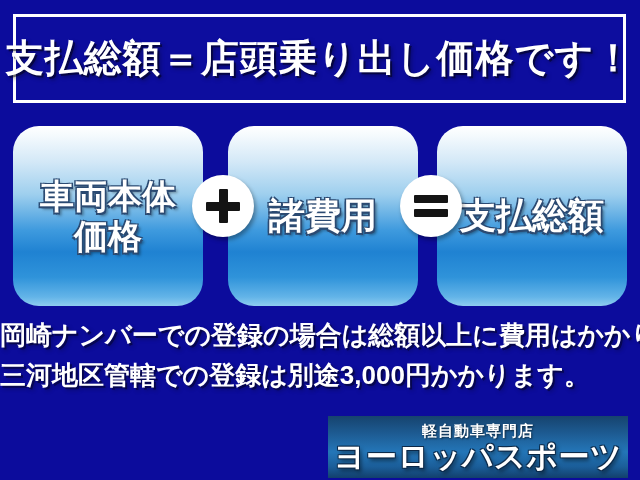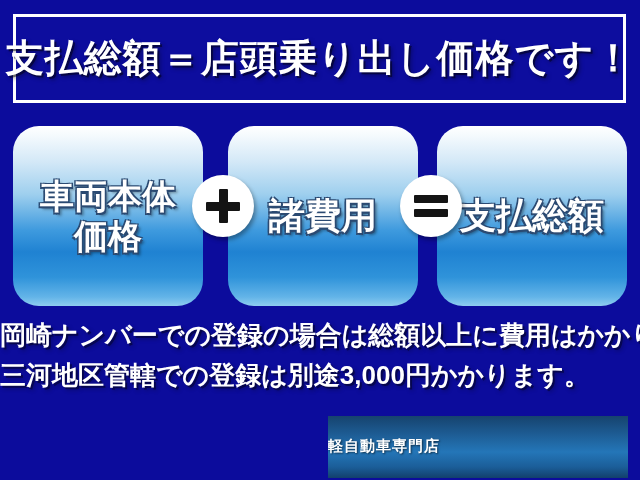--- a/index.html
+++ b/index.html
@@ -133,20 +133,21 @@
     left:328px; top:416px;
     width:300px; height:62px;
     background:linear-gradient(to bottom,
       #16436e 0%,
       #1d5b92 28%,
       #2476b8 58%,
       #1b5e99 82%,
       #123f6c 100%);
     display:flex;
     flex-direction:column;
+    align-items:center;
     justify-content:center;
   }
   #logo-sub {
     color:#ffffff;
     font-size:15px;
     font-weight:bold;
     letter-spacing:1px;
     line-height:1;
     margin-bottom:3px;
     text-shadow:1px 1px 2px rgba(0,0,0,0.6);
@@ -203,15 +204,16 @@
     <div id="header-text">支払総額＝店頭乗り出し価格です！</div>
   </div>
 
   <div id="notes">
     <div class="note-line" id="note-line-1">岡崎ナンバーでの登録の場合は総額以上に費用はかかりません。</div>
     <div class="note-line" id="note-line-2">三河地区管轄での登録は別途3,000円かかります。</div>
   </div>
 
   <div id="logo-plate">
     <div id="logo-sub">軽自動車専門店</div>
+    <div id="logo-name">ヨーロッパスポーツ</div>
   </div>
 
 </div>
 
 </body></html>

